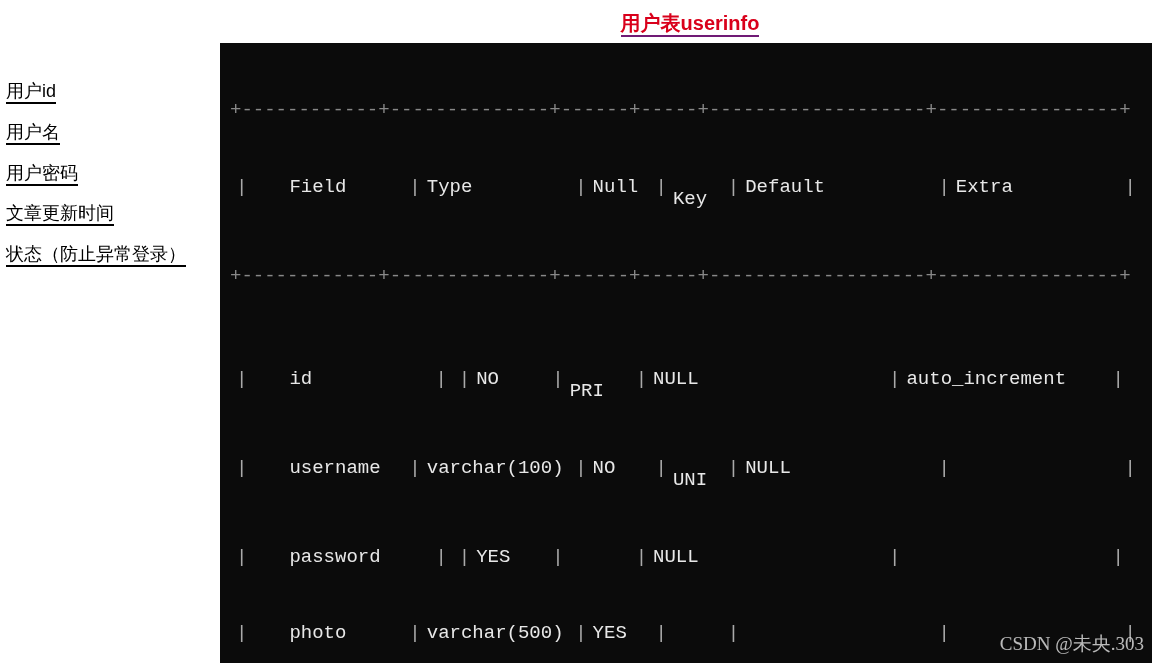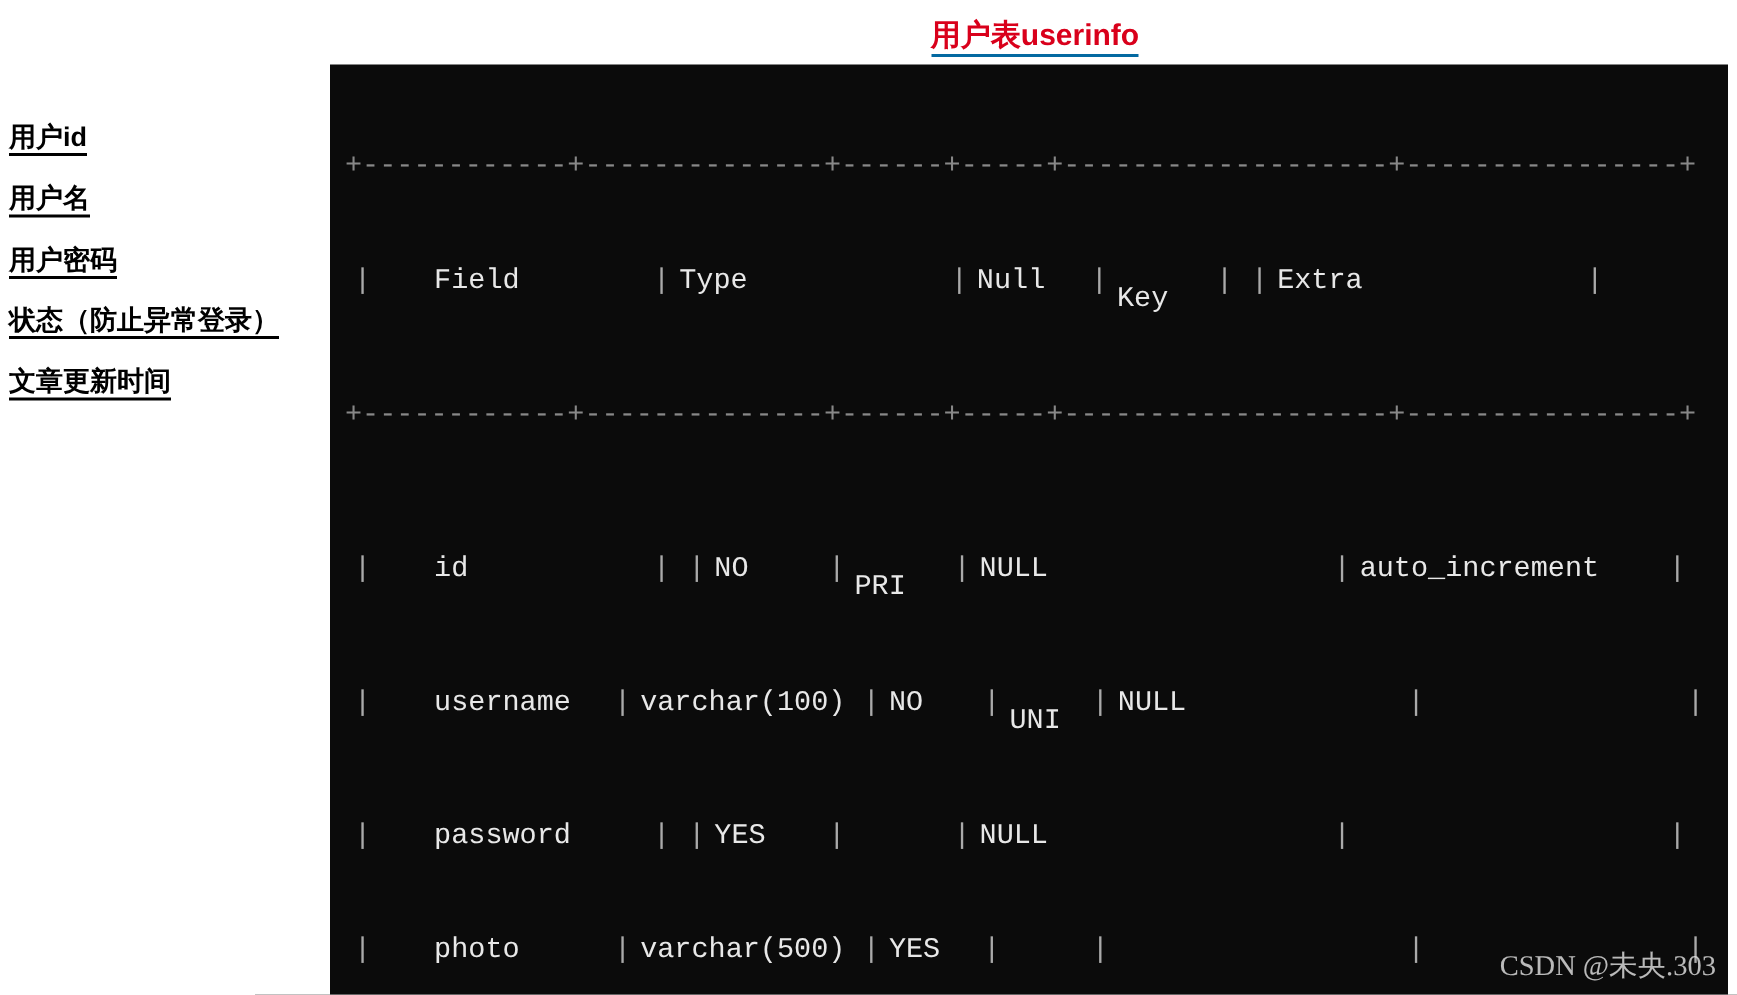--- a/index.html
+++ b/index.html
@@ -16,37 +16,37 @@
   }
   .section-title {
     text-align: center;
     color: #d9001b;
     font-weight: bold;
     font-size: 20px;
     margin: 10px 0 6px 220px;
     width: 940px;
   }
   .section-title span {
-    border-bottom: 2px solid #0369a1;
+    border-bottom: 2px solid #701a75;
     padding-bottom: 1px;
   }
   .block {
     display: flex;
     flex-direction: row;
     align-items: flex-start;
   }
   .labels {
     width: 220px;
     padding-left: 6px;
     padding-top: 34px;
     box-sizing: border-box;
   }
   .label-item {
     font-size: 18px;
-    font-weight: bold;
+    font-weight: normal;
     color: #000;
     margin-bottom: 12px;
     line-height: 1.6;
   }
   .label-item span {
     border-bottom: 2px solid #000;
     padding-bottom: 1px;
   }
   .term-box {
     background: #0b0b0b;
@@ -91,32 +91,32 @@
 <div class="page">
 
 <div class="section-title">
   <span>用户表userinfo</span>
 </div>
 <div class="block">
   <div class="labels">
     <div class="label-item"><span>用户id</span></div>
     <div class="label-item"><span>用户名</span></div>
     <div class="label-item"><span>用户密码</span></div>
+    <div class="label-item"><span>文章更新时间</span></div>
     <div class="label-item"><span>状态（防止异常登录）</span></div>
-    <div class="label-item"><span>文章更新时间</span></div>
   </div>
 
   <div class="term-box">
     <div class="dashes">+------------+--------------+------+-----+-------------------+----------------+</div>
     <div class="term-row">
       <span class="sep">|</span><span class="cell-field">Field</span>
       <span class="sep">|</span><span class="cell-type">Type</span>
       <span class="sep">|</span><span class="cell-null">Null</span>
       <span class="sep">|</span><span class="cell-key">Key</span>
-      <span class="sep">|</span>
+      <span class="sep">|</span><span class="cell-def">Default</span>
       <span class="sep">|</span><span class="cell-extra">Extra</span>
       <span class="sep">|</span>
     </div>
     <div class="dashes">+------------+--------------+------+-----+-------------------+----------------+</div>
 
     <div class="term-row">
       <span class="sep">|</span><span class="cell-field">id</span>
       <span class="sep">|</span>
       <span class="sep">|</span><span class="cell-null">NO</span>
       <span class="sep">|</span><span class="cell-key">PRI</span>

